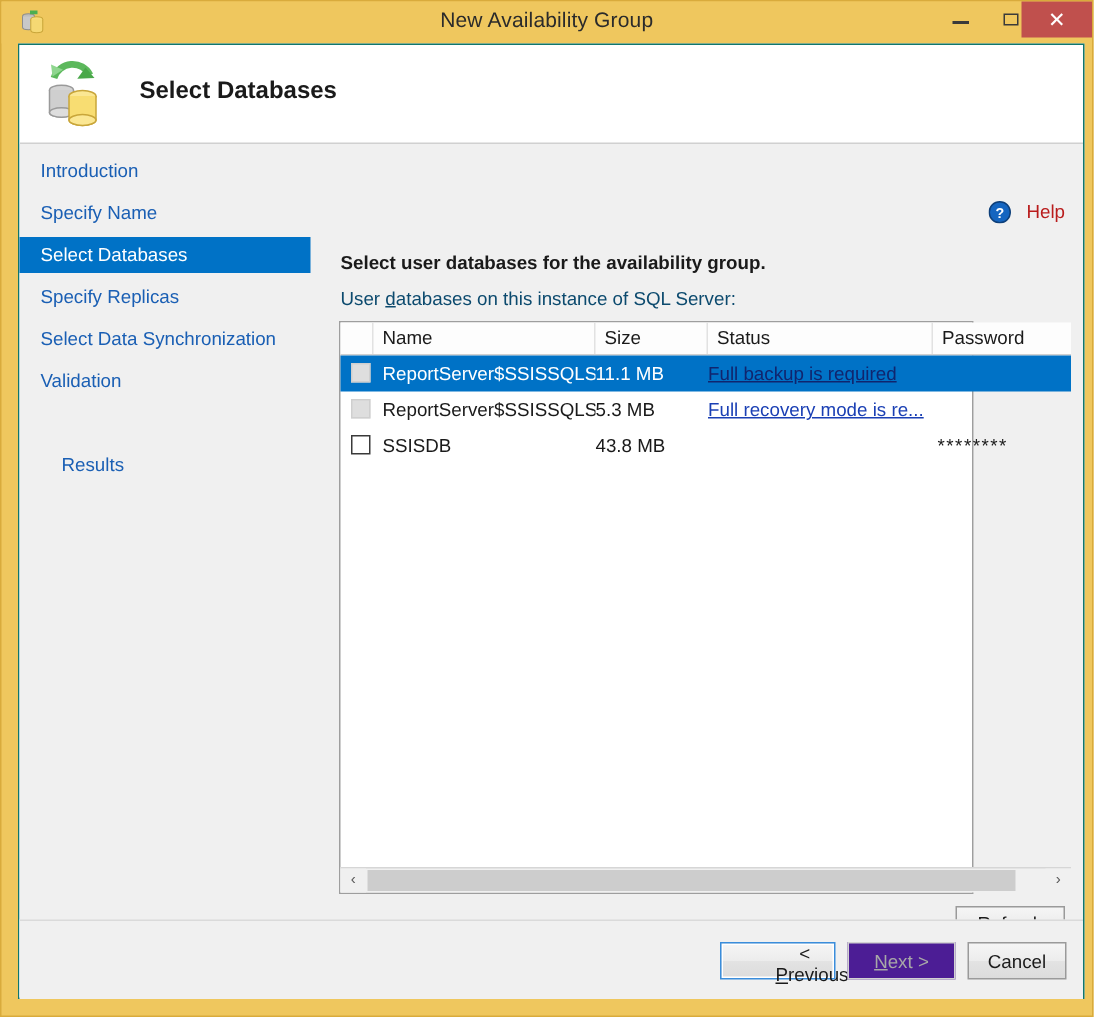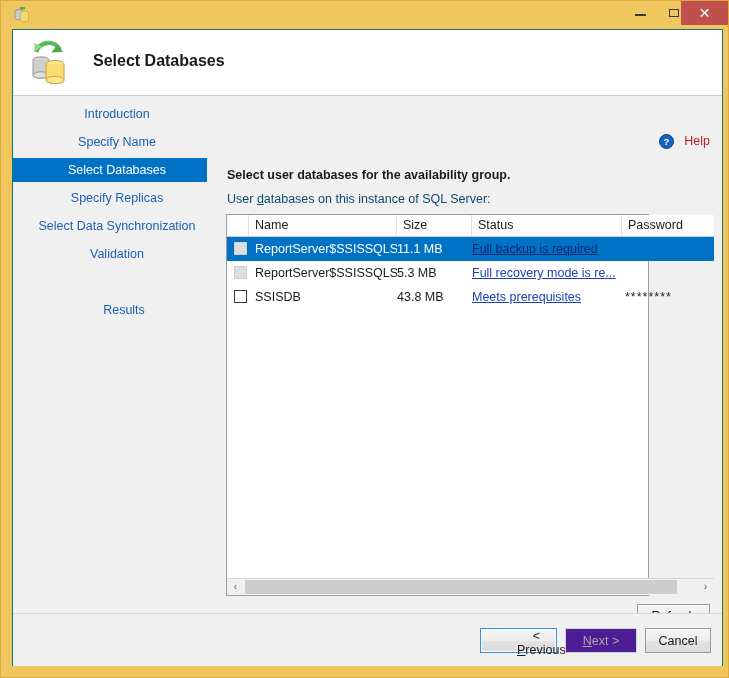--- a/index.html
+++ b/index.html
@@ -126,21 +126,20 @@
 
   
   .sidebar {
     position: absolute;
     left: 0; top: 66px;
     width: 225px;
     height: 570px;
     background: #f0f0f0;
     border-right: 1px solid #d0d0d0;
     box-sizing: border-box;
-    text-align: center;
   }
   .nav-item {
     position: absolute;
     left: 0;
     width: 194px;
     height: 24px;
     line-height: 24px;
     padding-left: 14px;
     box-sizing: border-box;
     font-size: 12.5px;
@@ -363,20 +362,21 @@
   <div class="titlebar">
     <span class="title-icon">
       <svg width="20" height="20" viewBox="0 0 20 20">
         <ellipse cx="7" cy="6" rx="4" ry="1.8" fill="#bdbdbd" stroke="#8d8d8d" stroke-width="0.7"></ellipse>
         <path d="M3 6 v7 a4 1.8 0 0 0 8 0 V6" fill="#c8c8c8" stroke="#8d8d8d" stroke-width="0.7"></path>
         <ellipse cx="12.5" cy="8" rx="4" ry="1.8" fill="#f7dd7a" stroke="#c9a63a" stroke-width="0.7"></ellipse>
         <path d="M8.5 8 v7 a4 1.8 0 0 0 8 0 V8" fill="#f5d873" stroke="#c9a63a" stroke-width="0.7"></path>
         <path d="M8 2 l5 0 l0 2.5 l-5 0 z" fill="#4caf50"></path>
       </svg>
     </span>
+    <div class="title-text">New Availability Group</div>
 
     <button class="win-btn btn-min">
       <span class="glyph-min"></span>
     </button>
     <button class="win-btn btn-max">
       <span class="glyph-max"></span>
     </button>
     <button class="win-btn btn-close">
       <span class="glyph-close">✕</span>
     </button>
@@ -449,21 +449,20 @@
             <span class="cell c-name">ReportServer$SSISSQLSER...</span>
             <span class="cell c-size">5.3 MB</span>
             <span class="cell c-status"><span class="status-link">Full recovery mode is re...</span></span>
             <span class="cell c-pass"></span>
           </div>
 
           <div class="row" style="top:48px;">
             <span class="chk enabled"></span>
             <span class="cell c-name">SSISDB</span>
             <span class="cell c-size">43.8 MB</span>
-            <span class="cell c-status"><span class="status-link">Meets prerequisites</span></span>
             <span class="cell c-pass">********</span>
           </div>
 
         </div>
 
         <div class="hscroll">
           <div class="sb-arrow sb-left">‹</div>
           <div class="sb-thumb"></div>
           <div class="sb-arrow sb-right">›</div>
         </div>

